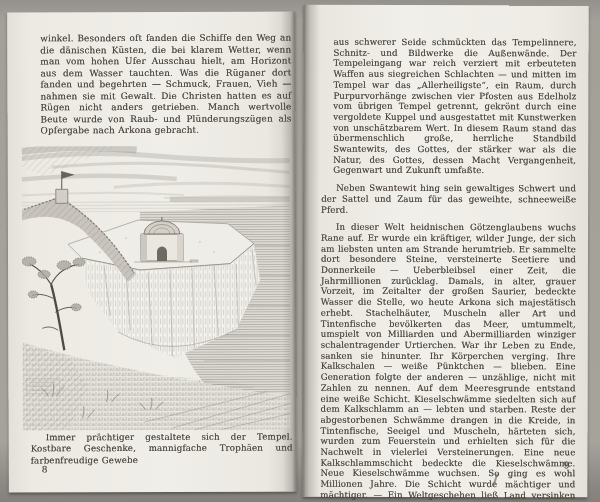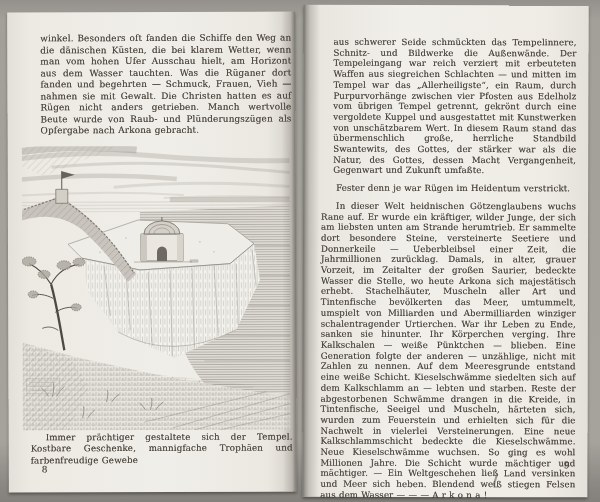--- a/index.html
+++ b/index.html
@@ -188,21 +188,21 @@
     </svg>
 
     <div class="bodytext" id="caption">Immer prächtiger gestaltete sich der Tempel. Kostbare Geschenke, mannigfache Trophäen und farbenfreudige Gewebe</div>
     <div class="pagenum" id="pagenum-left">8</div>
     <div class="gutter-shade" id="left-gutter"></div>
   </div>
 
   <div class="page" id="right-page">
     <div class="bodytext" id="right-body">
       <p class="flush">aus schwerer Seide schmückten das Tempelinnere, Schnitz- und Bildwerke die Außenwände. Der Tempeleingang war reich verziert mit erbeuteten Waffen aus siegreichen Schlachten — und mitten im Tempel war das „Allerheiligste“, ein Raum, durch Purpurvorhänge zwischen vier Pfosten aus Edelholz vom übrigen Tempel getrennt, gekrönt durch eine vergoldete Kuppel und ausgestattet mit Kunstwerken von unschätzbarem Wert. In diesem Raum stand das übermenschlich große, herrliche Standbild Swantewits, des Gottes, der stärker war als die Natur, des Gottes, dessen Macht Vergangenheit, Gegenwart und Zukunft umfaßte.</p>
-      <p>Fester denn je war Rügen im Heidentum verstrickt.</p>
+      <p>Neben Swantewit hing sein gewaltiges Schwert und der Sattel und Zaum für das geweihte, schneeweiße Pferd.</p>
       <p>In dieser Welt heidnischen Götzenglaubens wuchs Rane auf. Er wurde ein kräftiger, wilder Junge, der sich am liebsten unten am Strande herumtrieb. Er sammelte dort besondere Steine, versteinerte Seetiere und Donnerkeile — Ueberbleibsel einer Zeit, die Jahrmillionen zurücklag. Damals, in alter, grauer Vorzeit, im Zeitalter der großen Saurier, bedeckte Wasser die Stelle, wo heute Arkona sich majestätisch erhebt. Stachelhäuter, Muscheln aller Art und Tintenfische bevölkerten das Meer, umtummelt, umspielt von Milliarden und Abermilliarden winziger schalentragender Urtierchen. War ihr Leben zu Ende, sanken sie hinunter. Ihr Körperchen verging. Ihre Kalkschalen — weiße Pünktchen — blieben. Eine Generation folgte der anderen — unzählige, nicht mit Zahlen zu nennen. Auf dem Meeresgrunde entstand eine weiße Schicht. Kieselschwämme siedelten sich auf dem Kalkschlamm an — lebten und starben. Reste der abgestorbenen Schwämme drangen in die Kreide, in Tintenfische, Seeigel und Muscheln, härteten sich, wurden zum Feuerstein und erhielten sich für die Nachwelt in vielerlei Versteinerungen. Eine neue Kalkschlammschicht bedeckte die Kieselschwämme. Neue Kieselschwämme wuchsen. So ging es wohl Millionen Jahre. Die Schicht wurde mächtiger und mächtiger. — Ein Weltgeschehen ließ Land versinken und Meer sich heben. Blendend weiß stiegen Felsen aus dem Wasser — — — A r k o n a !</p>
     </div>
     <div class="pagenum" id="pagenum-right">9</div>
     <div id="ink-mark"></div>
     <div class="gutter-shade" id="right-gutter"></div>
   </div>
 
 </div>
 
 </body></html>

